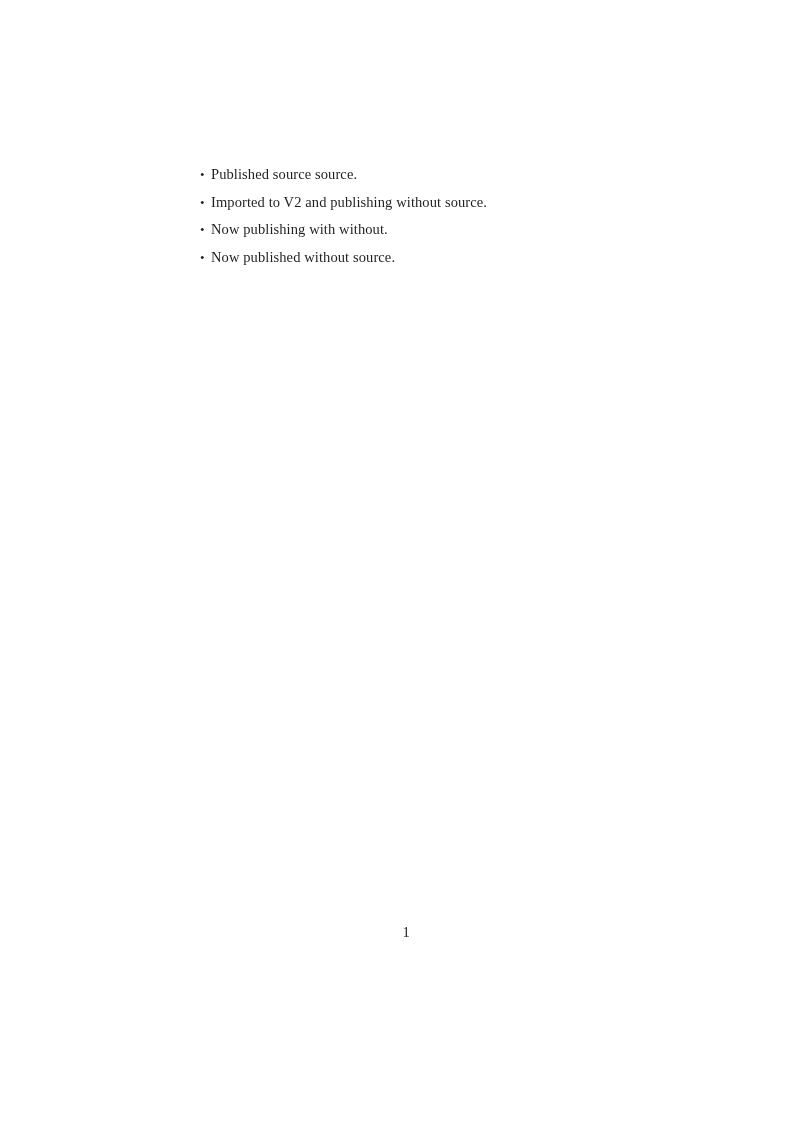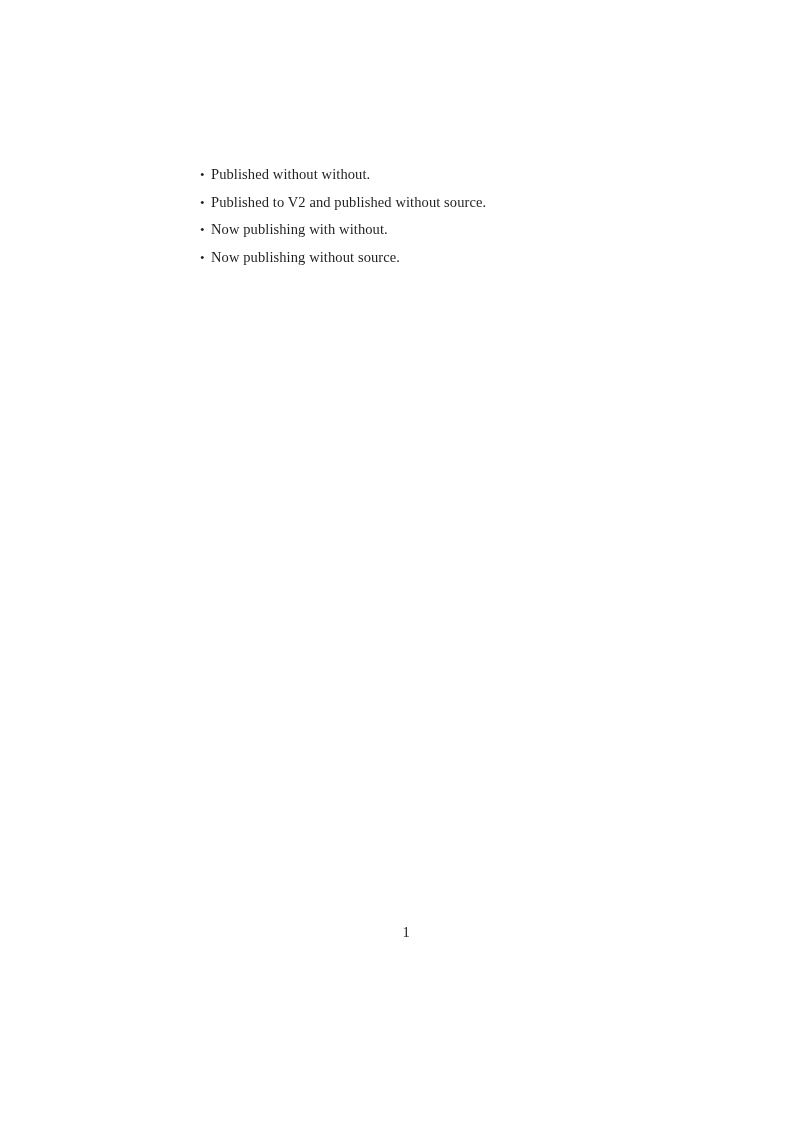--- a/index.html
+++ b/index.html
@@ -50,31 +50,31 @@
   }
 </style>
 </head>
 <body>
 
 <div class="page">
 
   <ul class="bullet-list">
     <li class="bullet-item">
       <span class="bullet">•</span>
-      <span class="item-text">Published without without.</span>
+      <span class="item-text">Published source source.</span>
     </li>
     <li class="bullet-item">
       <span class="bullet">•</span>
-      <span class="item-text">Published to V2 and published without source.</span>
+      <span class="item-text">Imported to V2 and publishing without source.</span>
     </li>
     <li class="bullet-item">
       <span class="bullet">•</span>
       <span class="item-text">Now publishing with without.</span>
     </li>
     <li class="bullet-item">
       <span class="bullet">•</span>
-      <span class="item-text">Now publishing without source.</span>
+      <span class="item-text">Now published without source.</span>
     </li>
   </ul>
 
   <div class="page-number">1</div>
 
 </div>
 
 </body></html>

